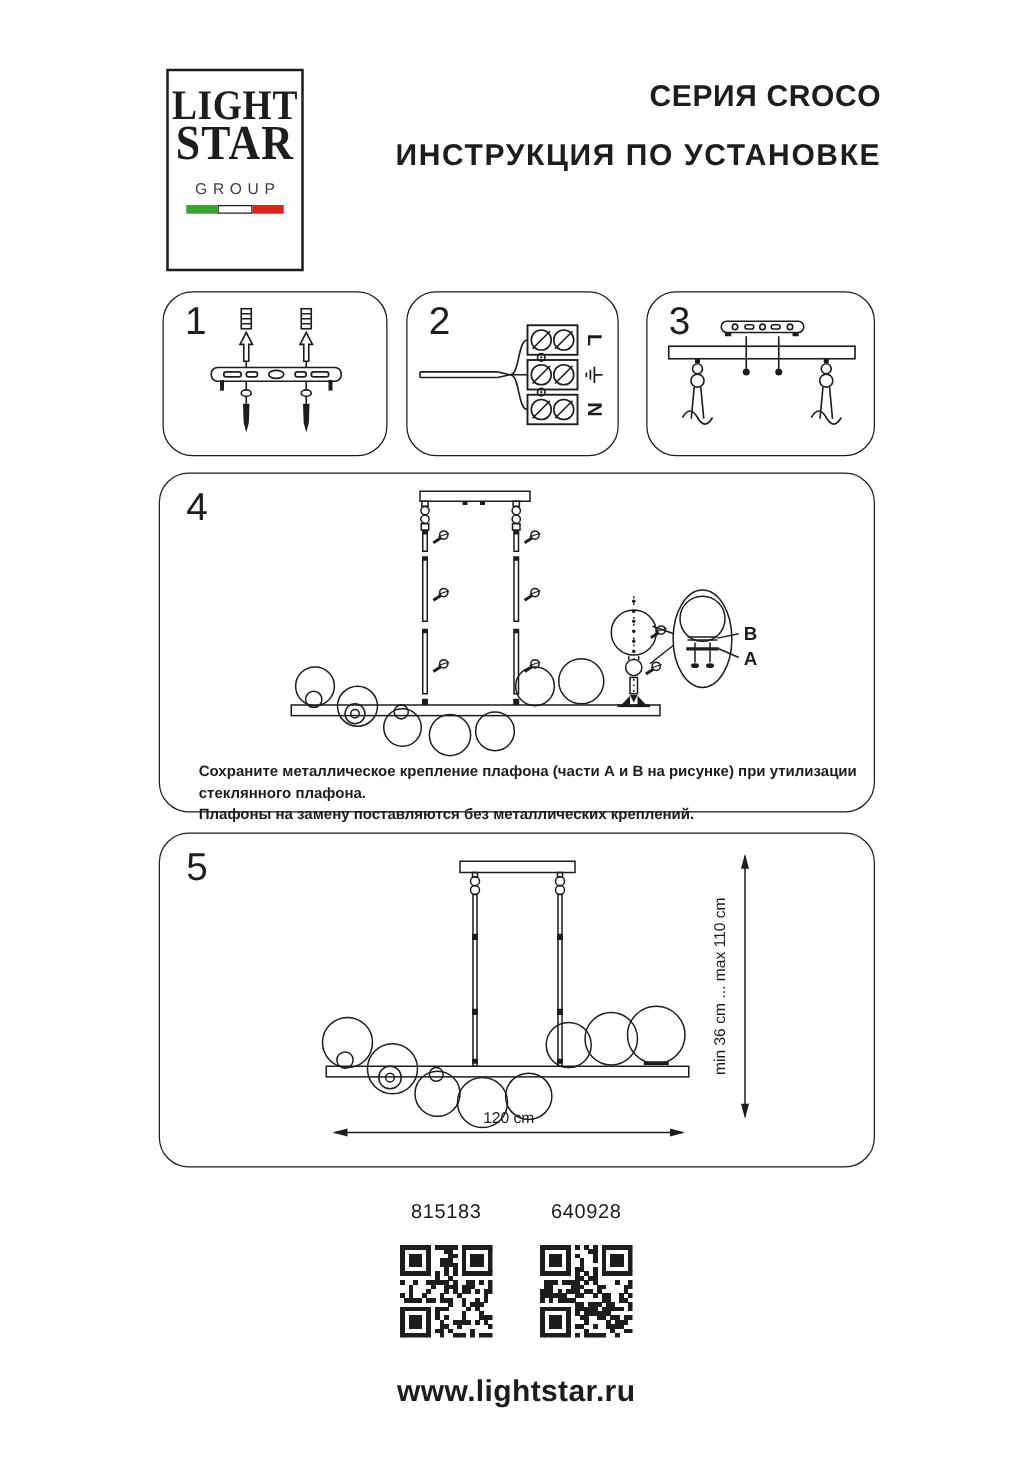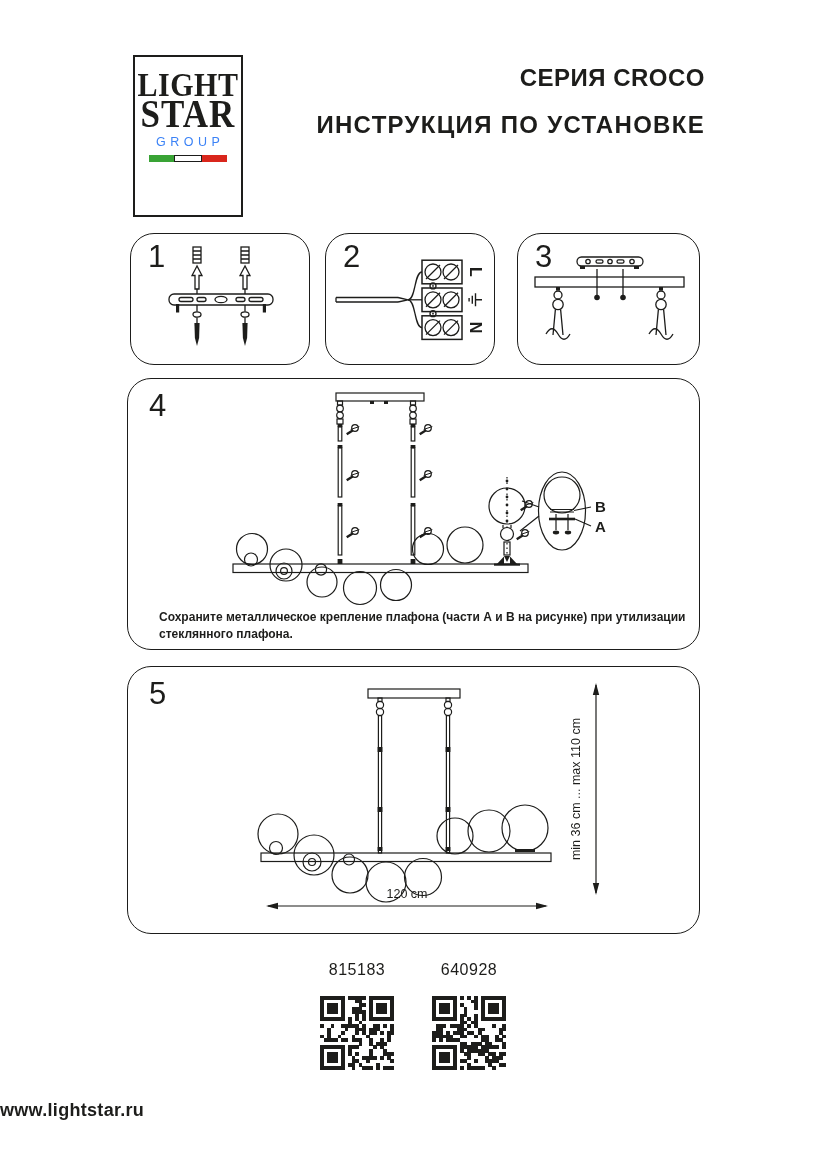--- a/index.html
+++ b/index.html
@@ -10,42 +10,42 @@
     overflow:hidden;
   }
   
   .logo-box{
     position:absolute;left:133px;top:55px;width:110px;height:162px;
     border:2.5px solid #1d1d1b;box-sizing:border-box;text-align:center;
     font-family:"Liberation Serif","DejaVu Serif",serif;
   }
   .logo-light{font-size:30px;font-weight:700;line-height:29px;margin-top:13px;letter-spacing:.5px;transform:scaleY(1.12);}
   .logo-star{font-size:35px;font-weight:700;line-height:32px;letter-spacing:1px;transform:scaleY(1.12);}
-  .logo-group{font-family:"Liberation Sans",sans-serif;font-size:12.5px;font-weight:400;letter-spacing:4.5px;text-indent:4.5px;margin-top:4px;color:#3b82f6;text-align:center;}
+  .logo-group{font-family:"Liberation Sans",sans-serif;font-size:12.5px;font-weight:400;letter-spacing:4.5px;text-indent:4.5px;margin-top:13px;color:#404040;text-align:center;}
   .logo-flag{display:flex;width:78px;height:7px;margin:6px auto 0;}
   .logo-flag span{flex:1;}
   .flag-w{background:#fff;border:1.1px solid #1d1d1b;box-sizing:border-box;}
   .title-block{position:absolute;right:121px;top:52px;text-align:right;}
   .series-line,.articles-line{font-size:24px;font-weight:700;line-height:29px;letter-spacing:.5px;margin-top:11px;}
   .main-title{margin-top:19px;font-size:24px;font-weight:700;line-height:28px;letter-spacing:1.3px;}
   
   .panel{position:absolute;border:1.6px solid #1d1d1b;border-radius:24px;box-sizing:border-box;}
   .panel .num{position:absolute;left:17px;top:5px;font-size:31px;font-weight:400;line-height:36px;}
   .panel svg{position:absolute;left:0;top:0;}
   .note{
     position:absolute;left:31px;top:230px;width:530px;
     font-size:12px;font-weight:700;line-height:17px;letter-spacing:0;
   }
   
   .product{position:absolute;width:74px;text-align:center;}
   .article-no{font-size:16px;font-weight:400;line-height:28px;letter-spacing:.5px;}
   .qr{width:74px;height:74px;margin-top:12px;}
   .website{
-    position:absolute;left:0;right:0;top:1100px;
-    font-size:18px;font-weight:700;letter-spacing:.3px;
+    position:absolute;left:0;right:0;top:1100px;text-align:center;
+    font-size:24px;font-weight:700;letter-spacing:.3px;
   }
   svg text{font-family:"Liberation Sans","DejaVu Sans",sans-serif;}
 </style>
 </head>
 <body>
 
 <div class="page">
 
   <div class="logo-box">
     <div class="logo-light">LIGHT</div>
@@ -242,20 +242,21 @@
         <path d="M421,140 H447" stroke-width="2.6"></path>
         <ellipse cx="428" cy="153.5" rx="3.2" ry="1.9" fill="#1d1d1b" stroke="none"></ellipse>
         <ellipse cx="440" cy="153.5" rx="3.2" ry="1.9" fill="#1d1d1b" stroke="none"></ellipse>
         <path d="M446,131.5 L463,128 M447,140 L463,147"></path>
       </g>
       <text x="467" y="133" font-size="15" font-weight="bold" fill="#1d1d1b">B</text>
       <text x="467" y="153" font-size="15" font-weight="bold" fill="#1d1d1b">A</text>
     </svg>
     <div class="note">
       <div>Сохраните металлическое крепление плафона (части А и В на рисунке) при утилизации стеклянного плафона.</div>
+      <div>Плафоны на замену поставляются без металлических креплений.</div>
     </div>
   </div>
 
   <div class="panel" style="left:127px;top:666px;width:573px;height:268px;">
     <div class="num" style="left:21px;top:9px;">5</div>
     <svg width="573" height="268" viewBox="0 0 573 268">
       <g stroke="#1d1d1b" fill="none" stroke-width="1.2">
 
         <rect x="240" y="22" width="92" height="9"></rect>
         <g id="rod5" transform="translate(252,0)">

